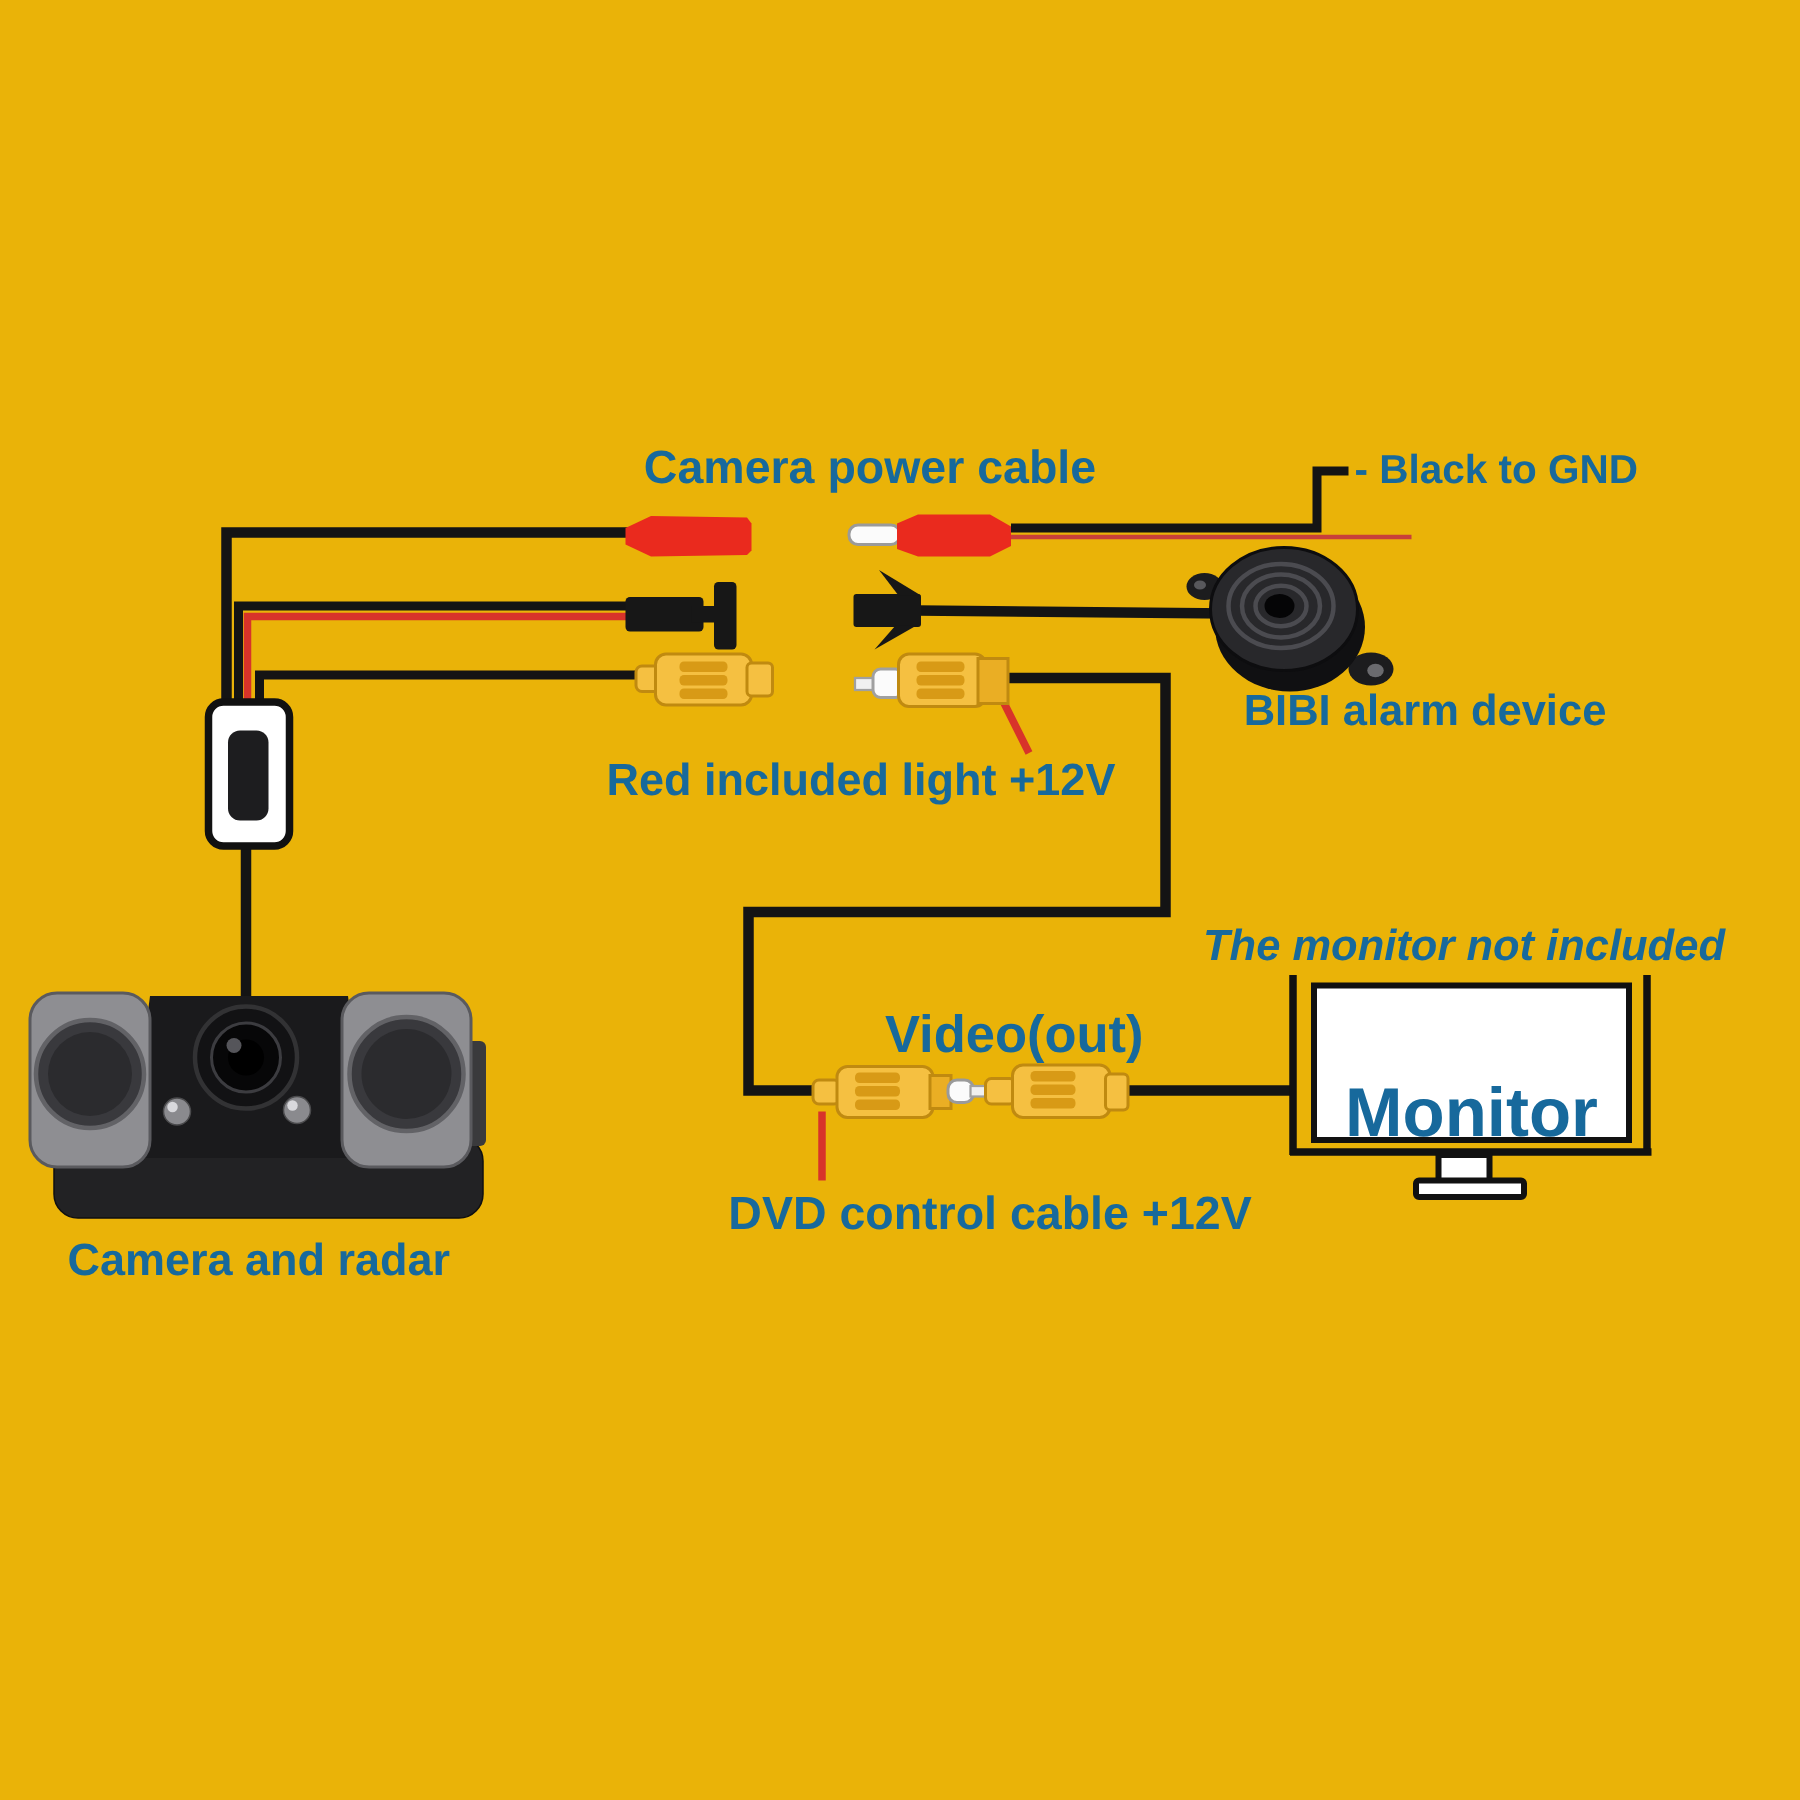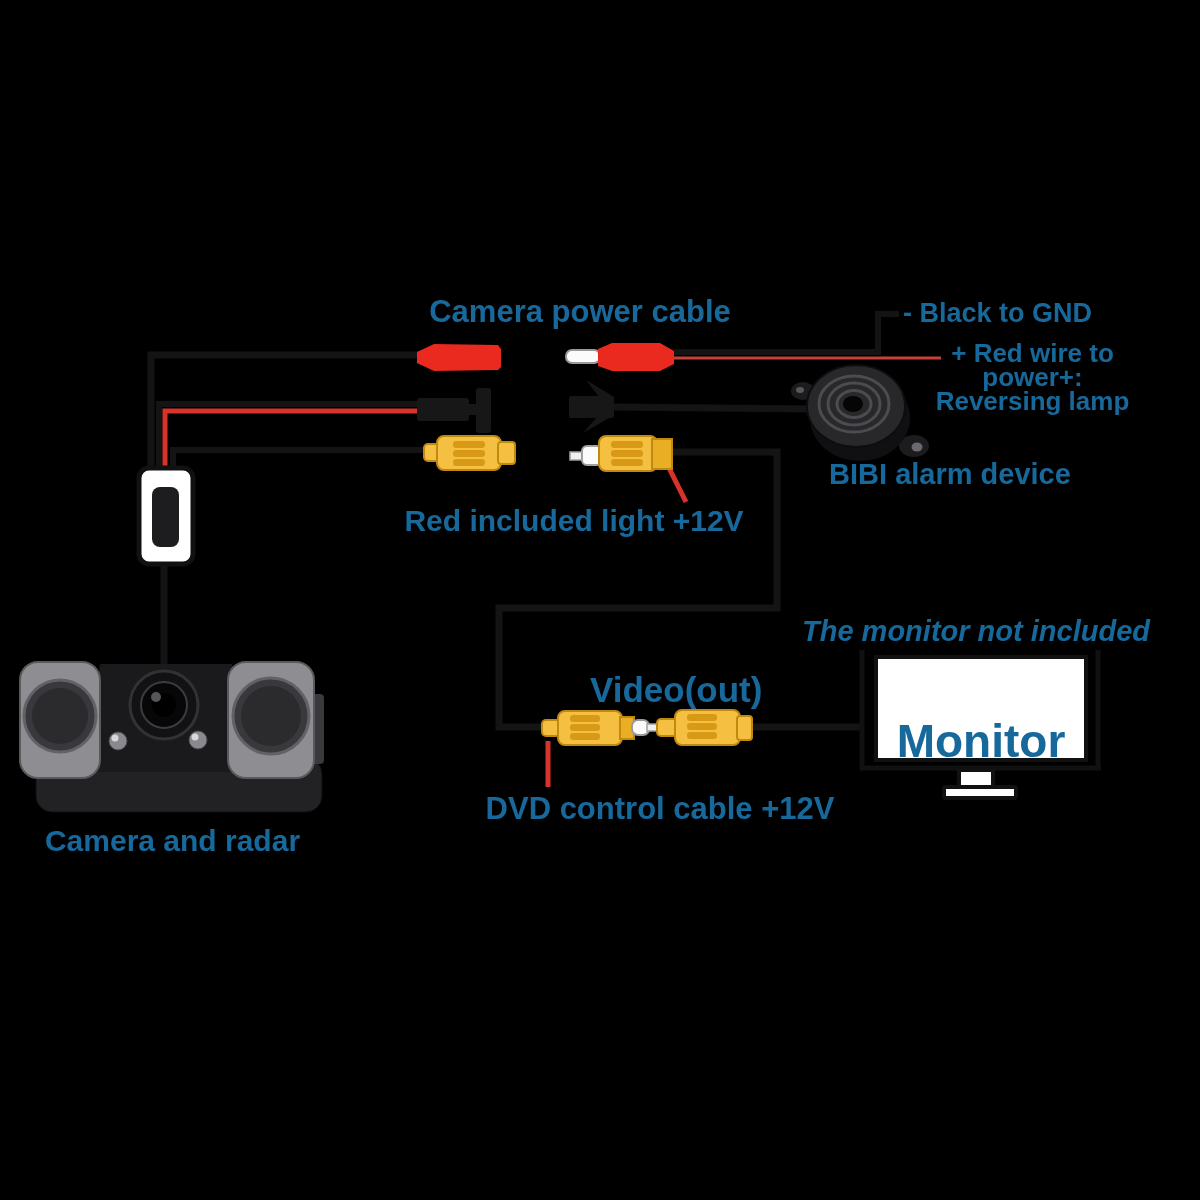--- a/index.html
+++ b/index.html
@@ -1,17 +1,17 @@
 <!DOCTYPE html>
 <html><head>
 <meta charset="utf-8">
 <style>
   html,body{margin:0;padding:0;background:#fff;}
   .canvas{
-    position:relative;width:1200px;height:1200px;background:#000000;
+    position:relative;width:1200px;height:1200px;background:#eab308;
     overflow:hidden;font-family:"Liberation Sans","DejaVu Sans",sans-serif;
   }
   .canvas svg{position:absolute;left:0;top:0;}
   .lbl{
     position:absolute;font-weight:bold;color:#17699c;
     text-align:center;white-space:nowrap;line-height:1.05;
   }
   .lbl .line{display:block;}
   #lbl-camera-power{left:420px;top:296px;width:320px;font-size:31px;}
   #lbl-black-gnd{left:903px;top:299px;font-size:27px;text-align:left;}
@@ -150,25 +150,20 @@
       <circle cx="115" cy="738" r="3.5" fill="#d8d8dc"></circle>
       <circle cx="198" cy="740" r="9" fill="#8a8a8e" stroke="#4a4a4c"></circle>
       <circle cx="195" cy="737" r="3.5" fill="#d8d8dc"></circle>
     </g>
   </svg>
 
   <div class="lbl" id="lbl-camera-power">Camera power cable</div>
 
   <div class="lbl" id="lbl-black-gnd">- Black to GND</div>
 
-  <div class="lbl" id="lbl-red-wire">
-    <span class="line">+ Red wire to</span>
-    <span class="line">power+:</span>
-    <span class="line">Reversing lamp</span>
-  </div>
 
   <div class="lbl" id="lbl-bibi">BIBI alarm device</div>
 
   <div class="lbl" id="lbl-red-rev">Red included light +12V</div>
 
   <div class="lbl" id="lbl-monitor-not">The monitor not included</div>
 
   <div class="lbl" id="lbl-video-out">Video(out)</div>
 
   <div class="lbl" id="lbl-monitor">Monitor</div>

